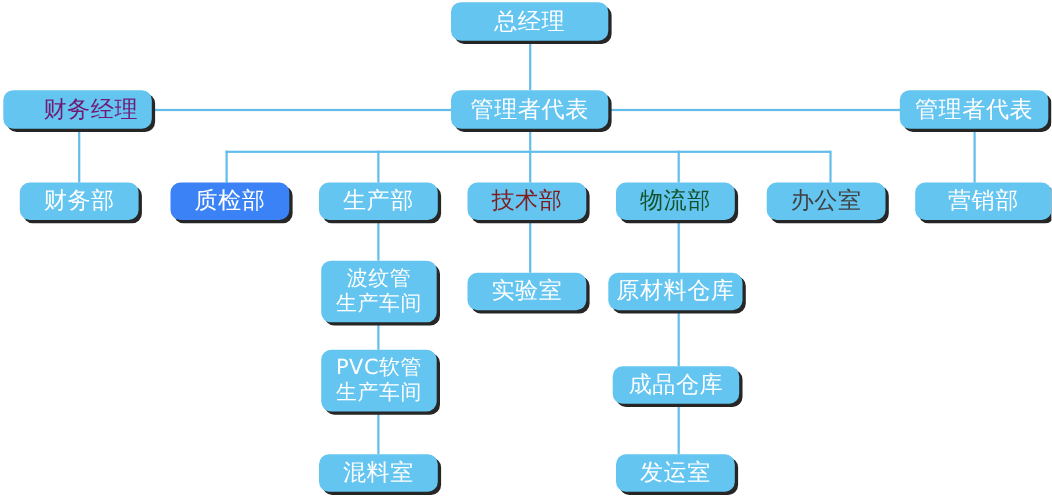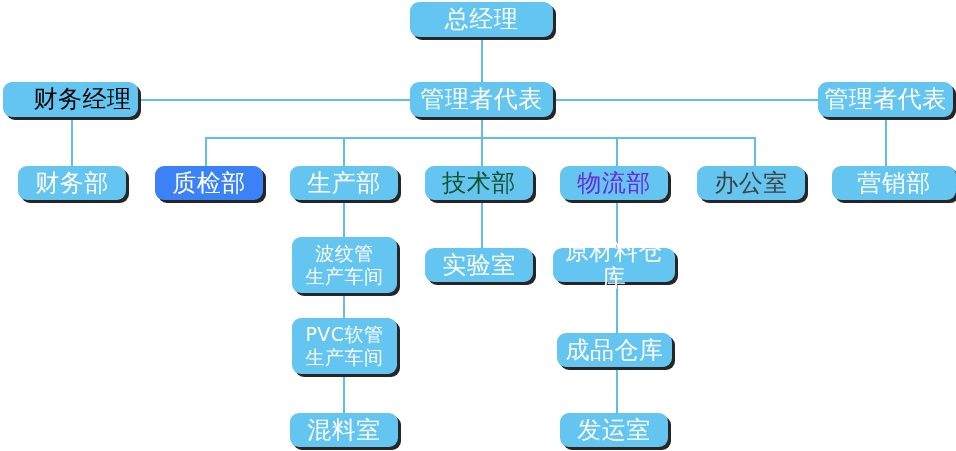--- a/index.html
+++ b/index.html
@@ -19,21 +19,21 @@
     position: absolute;
     box-sizing: border-box;
     background: #63c5f0;
     color: #ffffff;
     border-radius: 9px;
     display: flex;
     align-items: center;
     justify-content: center;
     text-align: center;
     line-height: 1.12;
-    font-size: 24px;
+    font-size: 21px;
     letter-spacing: 0.5px;
     box-shadow: 3px 3px 0 0 #262626;
     z-index: 3;
     white-space: pre-line;
     padding: 0 4px;
   }
   .node.two-line {
     font-size: 19px;
     line-height: 1.2;
   }
@@ -64,28 +64,28 @@
       <div class="link v" style="left: 343px; top: 200px; height: 37px; background: rgb(98, 189, 234);"></div>
       <div class="link v" style="left: 343px; top: 293px; height: 25px; background: rgb(98, 189, 234);"></div>
       <div class="link v" style="left: 343px; top: 374px; height: 39px; background: rgb(98, 189, 234);"></div>
       <div class="link v" style="left: 481px; top: 200px; height: 48px; background: rgb(98, 189, 234);"></div>
       <div class="link v" style="left: 616px; top: 200px; height: 48px; background: rgb(98, 189, 234);"></div>
       <div class="link v" style="left: 616px; top: 282px; height: 51px; background: rgb(98, 189, 234);"></div>
       <div class="link v" style="left: 616px; top: 367px; height: 46px; background: rgb(98, 189, 234);"></div>
     </div>
   <div id="nodes-layer">
       <div class="node" style="left: 410px; top: 2px; width: 143px; height: 35px; background: rgb(99, 197, 240); color: rgb(255, 255, 255); box-shadow: rgb(38, 38, 38) 3px 3px 0px 0px;">总经理</div>
-      <div class="node" style="left: 3px; top: 82px; width: 135px; height: 35px; background: rgb(99, 197, 240); color: #000000; box-shadow: rgb(38, 38, 38) 3px 3px 0px 0px; padding-left: 28px;">财务经理</div>
+      <div class="node" style="left: 3px; top: 82px; width: 135px; height: 35px; background: rgb(99, 197, 240); color: #701a75; box-shadow: rgb(38, 38, 38) 3px 3px 0px 0px; padding-left: 28px;">财务经理</div>
       <div class="node" style="left: 410px; top: 82px; width: 143px; height: 35px; background: rgb(99, 197, 240); color: rgb(255, 255, 255); box-shadow: rgb(38, 38, 38) 3px 3px 0px 0px;">管理者代表</div>
       <div class="node" style="left: 818px; top: 82px; width: 135px; height: 35px; background: rgb(99, 197, 240); color: rgb(255, 255, 255); box-shadow: rgb(38, 38, 38) 3px 3px 0px 0px;">管理者代表</div>
       <div class="node" style="left: 18px; top: 166px; width: 108px; height: 34px; background: rgb(99, 197, 240); color: rgb(255, 255, 255); box-shadow: rgb(38, 38, 38) 3px 3px 0px 0px;">财务部</div>
       <div class="node" style="left: 155px; top: 166px; width: 108px; height: 34px; background: #3b82f6; color: rgb(255, 255, 255); box-shadow: rgb(38, 38, 38) 3px 3px 0px 0px;">质检部</div>
       <div class="node" style="left: 290px; top: 166px; width: 108px; height: 34px; background: rgb(99, 197, 240); color: rgb(255, 255, 255); box-shadow: rgb(38, 38, 38) 3px 3px 0px 0px;">生产部</div>
-      <div class="node" style="left: 425px; top: 166px; width: 108px; height: 34px; background: rgb(99, 197, 240); color: #14532d; box-shadow: rgb(38, 38, 38) 3px 3px 0px 0px;">技术部</div>
-      <div class="node" style="left: 560px; top: 166px; width: 108px; height: 34px; background: rgb(99, 197, 240); color: #6d28d9; box-shadow: rgb(38, 38, 38) 3px 3px 0px 0px;">物流部</div>
+      <div class="node" style="left: 425px; top: 166px; width: 108px; height: 34px; background: rgb(99, 197, 240); color: #7f1d1d; box-shadow: rgb(38, 38, 38) 3px 3px 0px 0px;">技术部</div>
+      <div class="node" style="left: 560px; top: 166px; width: 108px; height: 34px; background: rgb(99, 197, 240); color: #14532d; box-shadow: rgb(38, 38, 38) 3px 3px 0px 0px;">物流部</div>
       <div class="node" style="left: 697px; top: 166px; width: 108px; height: 34px; background: rgb(99, 197, 240); color: #404040; box-shadow: rgb(38, 38, 38) 3px 3px 0px 0px;">办公室</div>
       <div class="node" style="left: 832px; top: 166px; width: 124px; height: 34px; background: rgb(99, 197, 240); color: rgb(255, 255, 255); box-shadow: rgb(38, 38, 38) 3px 3px 0px 0px;">营销部</div>
       <div class="node two-line" style="left: 292px; top: 237px; width: 105px; height: 56px; background: rgb(99, 197, 240); color: rgb(255, 255, 255); box-shadow: rgb(38, 38, 38) 3px 3px 0px 0px;">波纹管
 生产车间</div>
       <div class="node" style="left: 425px; top: 248px; width: 108px; height: 34px; background: rgb(99, 197, 240); color: rgb(255, 255, 255); box-shadow: rgb(38, 38, 38) 3px 3px 0px 0px;">实验室</div>
       <div class="node" style="left: 553px; top: 248px; width: 122px; height: 34px; background: rgb(99, 197, 240); color: rgb(255, 255, 255); box-shadow: rgb(38, 38, 38) 3px 3px 0px 0px; text-align: center;">原材料仓库</div>
       <div class="node two-line" style="left: 292px; top: 318px; width: 105px; height: 56px; background: rgb(99, 197, 240); color: rgb(255, 255, 255); box-shadow: rgb(38, 38, 38) 3px 3px 0px 0px;">PVC软管
 生产车间</div>
       <div class="node" style="left: 557px; top: 333px; width: 115px; height: 34px; background: rgb(99, 197, 240); color: rgb(255, 255, 255); box-shadow: rgb(38, 38, 38) 3px 3px 0px 0px;">成品仓库</div>
       <div class="node" style="left: 290px; top: 413px; width: 108px; height: 34px; background: rgb(99, 197, 240); color: rgb(255, 255, 255); box-shadow: rgb(38, 38, 38) 3px 3px 0px 0px;">混料室</div>

